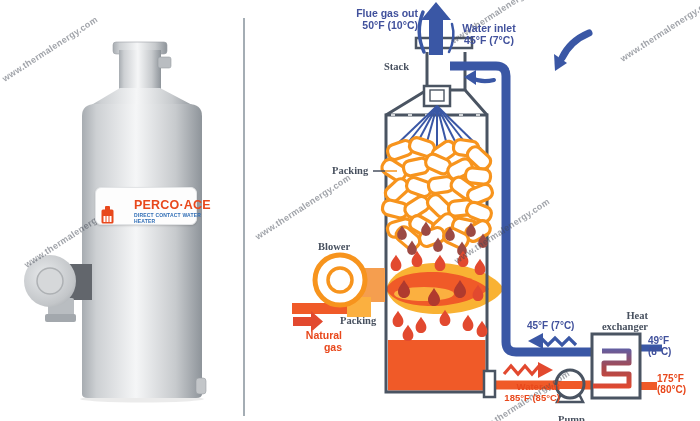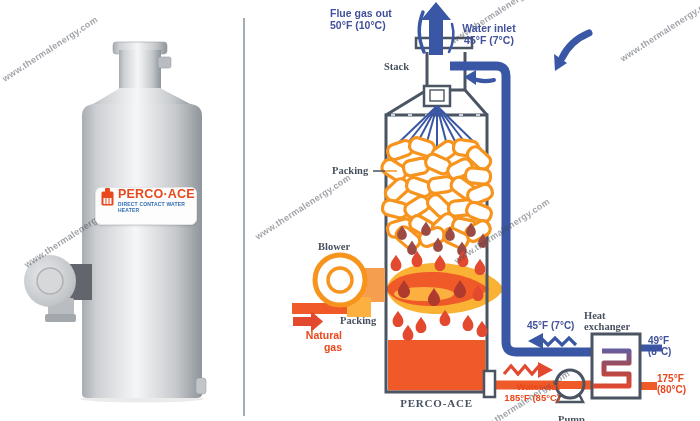--- a/index.html
+++ b/index.html
@@ -8,21 +8,21 @@
   svg{position:absolute;left:0;top:0;}
   .wm{position:absolute;font-size:9px;font-weight:bold;color:rgba(66,72,84,.5);
       transform:rotate(-33deg);white-space:nowrap;letter-spacing:.3px;z-index:4;}
   .lbl{position:absolute;font-weight:bold;font-size:10.5px;line-height:12px;z-index:6;}
   .slate{color:#48515f;font-family:Liberation Serif, serif;}
   .indigo{color:#41519c;}
   .orange{color:#e8481c;}
   .divider{position:absolute;left:243px;top:18px;width:2px;height:398px;background:#a4adb4;z-index:2;}
   .plate{position:absolute;left:95px;top:187px;width:102px;height:38px;background:#fdfdfd;
          border:1px solid #e2e4e6;border-radius:6px;box-shadow:0 1px 2px rgba(0,0,0,.15);
-         display:flex;align-items:flex-start;gap:4px;padding:0 5px;box-sizing:border-box;z-index:5;}
+         display:flex;align-items:flex-end;gap:20px;padding:0 5px;box-sizing:border-box;z-index:5;}
   .plate .brand{color:#e8481c;font-weight:bold;font-size:12.5px;letter-spacing:.2px;line-height:13px;}
   .plate .tag{color:#2f6db5;font-weight:bold;font-size:5px;letter-spacing:.2px;line-height:6px;}
 </style>
 </head>
 <body>
 
 <div class="canvas">
 
   <div class="wm" style="left:-6px;top:44px">www.thermalenergy.com</div>
   <div class="wm" style="left:16px;top:230px">www.thermalenergy.com</div>
@@ -219,39 +219,38 @@
       <rect x="2.5" y="10" width="2" height="6" fill="#ffffff"></rect>
       <rect x="5.5" y="10" width="2" height="6" fill="#ffffff"></rect>
       <rect x="8.5" y="10" width="2" height="6" fill="#ffffff"></rect>
     </svg>
     <div>
       <div class="brand">PERCO·ACE</div>
       <div class="tag">DIRECT CONTACT WATER HEATER</div>
     </div>
   </div>
 
-  <div class="lbl indigo" style="left:330px;top:7px;width:98px;text-align:left">
+  <div class="lbl indigo" style="left:320px;top:7px;width:98px;text-align:right">
     <div>Flue gas out</div>
     <div>50°F (10°C)</div>
   </div>
   <div class="lbl indigo" style="left:448px;top:22px;width:82px;text-align:center">
     <div>Water inlet</div>
     <div>45°F (7°C)</div>
   </div>
   <div class="lbl slate" style="left:384px;top:61px">Stack</div>
   <div class="lbl slate" style="left:332px;top:165px">Packing</div>
   <div class="lbl slate" style="left:318px;top:241px">Blower</div>
   <div class="lbl slate" style="left:340px;top:315px">Packing</div>
   <div class="lbl orange" style="left:294px;top:329px;width:48px;text-align:right">
     <div>Natural</div>
     <div>gas</div>
   </div>
-  <div class="lbl slate" style="left:386px;top:397px;width:101px;text-align:center;letter-spacing:.8px;font-size:11px">PERCO-ACE</div>
   <div class="lbl indigo" style="left:527px;top:320px;font-size:10px">45°F (7°C)</div>
-  <div class="lbl slate" style="left:584px;top:310px;width:64px;text-align:left;line-height:11px">
+  <div class="lbl slate" style="left:584px;top:310px;width:64px;text-align:right;line-height:11px">
     <div>Heat</div>
     <div>exchanger</div>
   </div>
   <div class="lbl indigo" style="left:648px;top:335px;font-size:10px;line-height:11px">
     <div>49°F</div>
     <div>(8°C)</div>
   </div>
   <div class="lbl orange" style="left:657px;top:373px;font-size:10px;line-height:11px">
     <div>175°F</div>
     <div>(80°C)</div>

